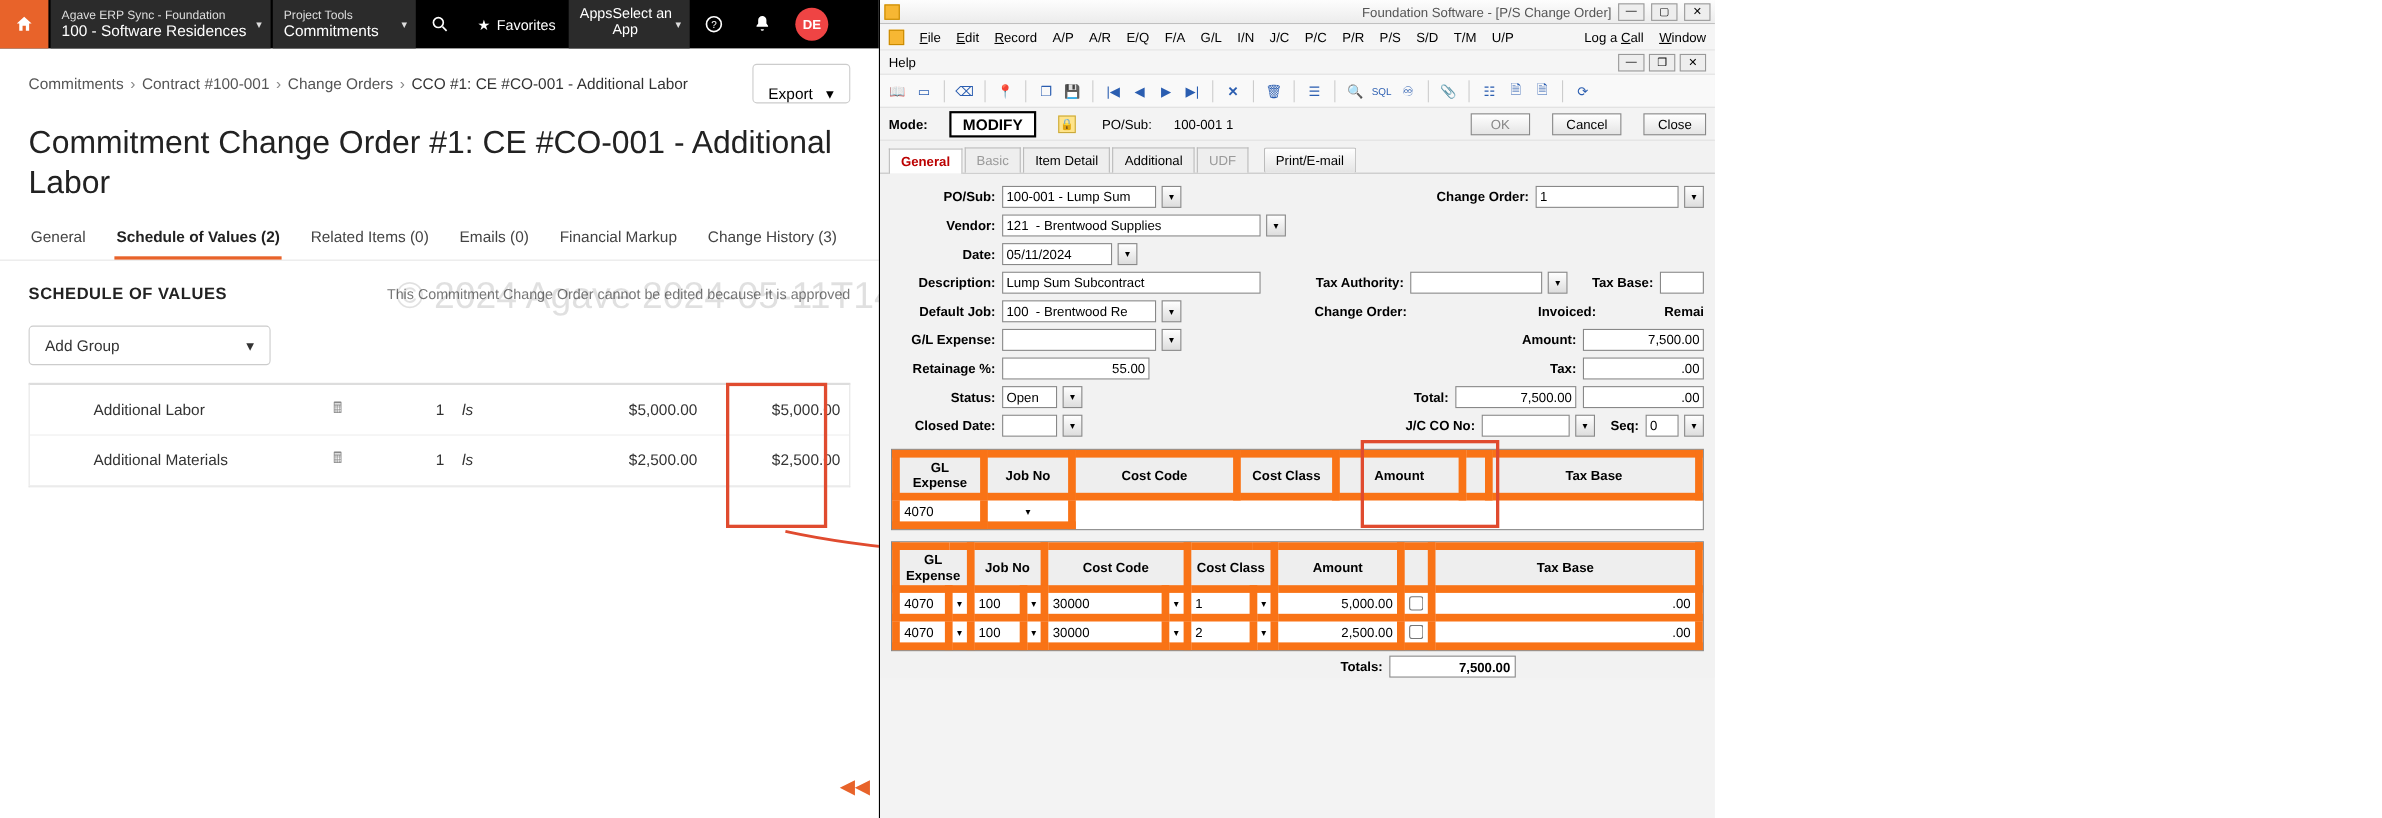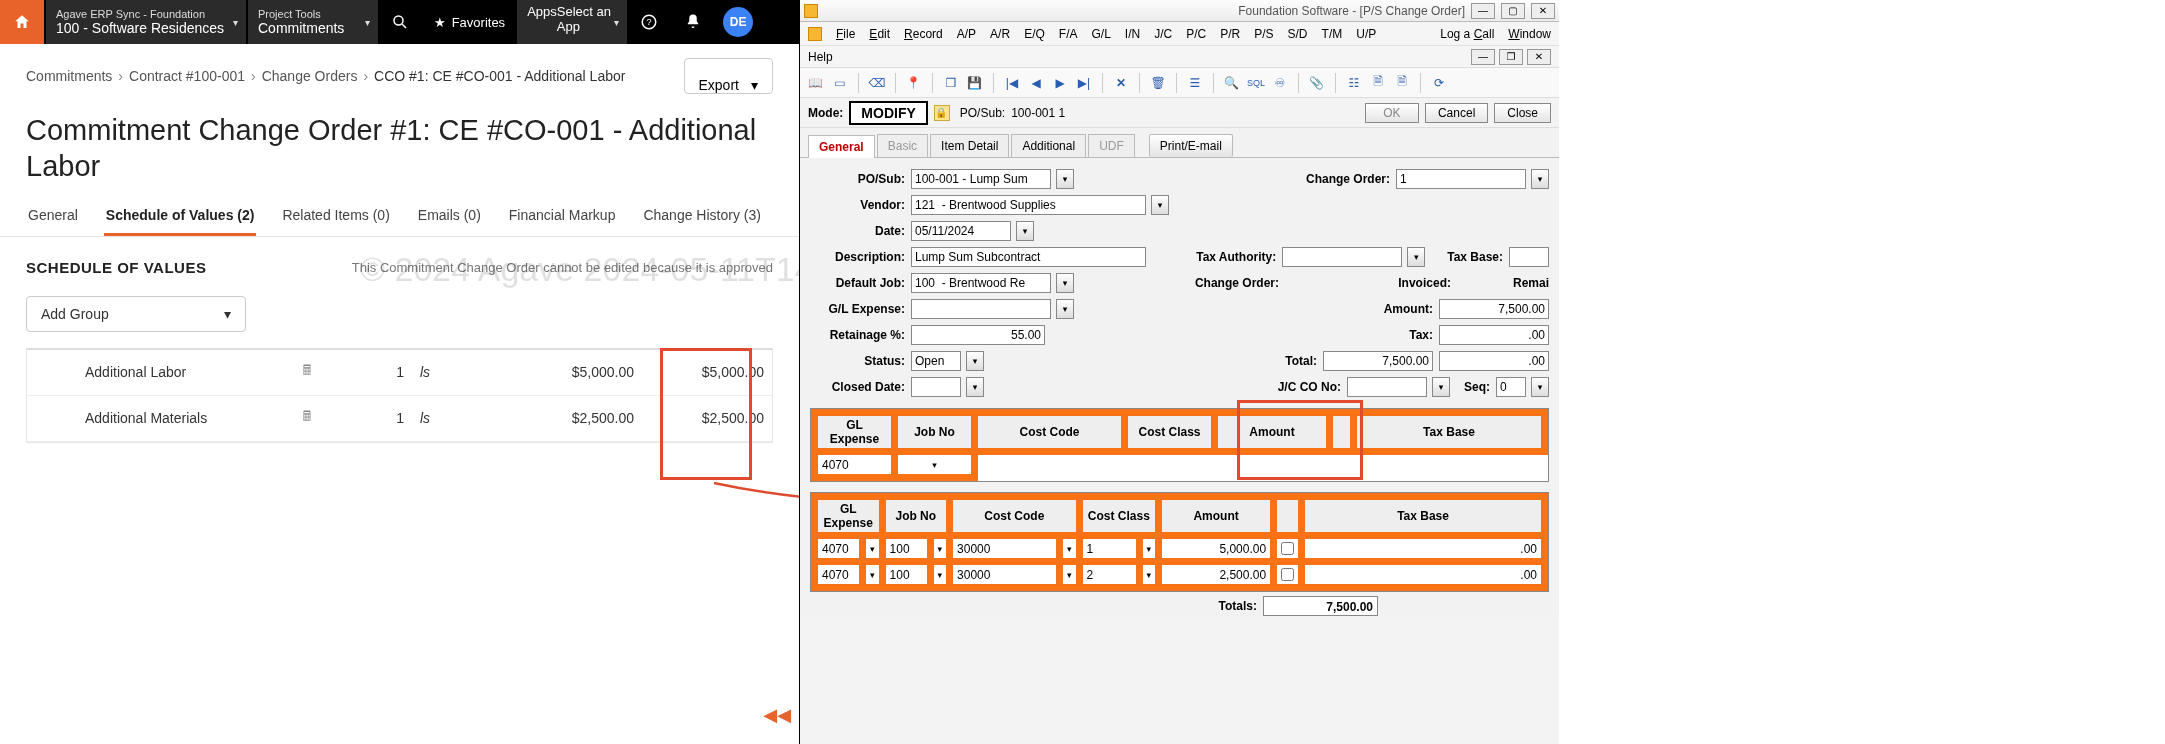--- a/index.html
+++ b/index.html
@@ -11,21 +11,21 @@
 
 .navbar { display: flex; align-items: center; height: 44px; background: #000; color: #fff; }
 .nav-home { width: 44px; height: 44px; background: #e8632a; display: flex; align-items: center; justify-content: center; }
 .nav-dd { height: 44px; background: #2b2b2b; margin-left: 2px; padding: 4px 10px; display: flex; flex-direction: column; justify-content: center; cursor: pointer; position: relative; }
 .nav-dd .line1 { font-size: 11px; color: #ddd; }
 .nav-dd .line2 { font-size: 14px; color: #fff; }
 .nav-caret { position: absolute; right: 8px; top: 50%; transform: translateY(-50%); color: #ddd; font-size: 10px; }
 .nav-icon { width: 44px; height: 44px; display: flex; align-items: center; justify-content: center; color: #fff; cursor: pointer; }
 .nav-fav { display: flex; align-items: center; gap: 6px; padding: 0 12px; color: #fff; cursor: pointer; }
 .nav-apps { background: #2b2b2b; padding: 4px 10px; display: flex; flex-direction: row; justify-content: center; position: relative; cursor: pointer; height: 44px; }
-.nav-avatar { width: 30px; height: 30px; border-radius: 50%; background: #3b82f6; color: #fff; display: flex; align-items: center; justify-content: center; margin: 0 8px; font-size: 12px; font-weight: bold; }
+.nav-avatar { width: 30px; height: 30px; border-radius: 50%; background: #ef4444; color: #fff; display: flex; align-items: center; justify-content: center; margin: 0 8px; font-size: 12px; font-weight: bold; }
 
 
 .crumb-row { display: flex; align-items: center; justify-content: space-between; padding: 14px 26px 6px; }
 .breadcrumbs { display: flex; align-items: center; flex-wrap: wrap; gap: 6px; font-size: 14px; color: #555; }
 .breadcrumbs a { color: #555; text-decoration: none; cursor: pointer; }
 .breadcrumbs .sep { color: #888; }
 .breadcrumbs .current { color: #333; font-weight: 500; }
 .export-btn { border: 1px solid #ccc; background: #fff; height: 36px; padding: 0 14px; display: flex; align-items: flex-end; gap: 12px; border-radius: 4px; cursor: pointer; font-size: 14px; }
 
 
@@ -78,21 +78,21 @@
 .menubar .u { text-decoration: underline; }
 .menubar .spacer { flex: 1; }
 
 .menubar2 { height: 22px; display: flex; align-items: center; gap: 14px; padding: 0 8px; background: #f5f5f5; border-bottom: 1px solid #ddd; justify-content: space-between;}
 .menubar2 .right-sys { display:flex; gap:2px;}
 
 .toolbar { height: 30px; display: flex; align-items: center; gap: 4px; padding: 0 6px; background: #f9f9f9; border-bottom: 1px solid #ddd; }
 .tb-sep { width: 1px; height: 20px; background: #ccc; margin: 0 4px; }
 .tb-btn { width: 20px; height: 20px; display: flex; align-items: center; justify-content: center; cursor: pointer; color: #2a5db0; border: 1px solid transparent; }
 
-.mode-row { height: 30px; display: flex; align-items: center; gap: 6px; padding: 0 8px; border-bottom: 1px solid #ddd; }
+.mode-row { height: 30px; display: flex; align-items: center; gap: 20px; padding: 0 8px; border-bottom: 1px solid #ddd; }
 .mode-row .mode-lbl { font-weight: bold; }
 .mode-box { border: 2px solid #000; background: #fff; padding: 2px 10px; font-weight: bold; font-size: 14px; }
 .lock { width: 16px; height: 16px; background: #ffe48a; border: 1px solid #caa93a; display: flex; align-items: center; justify-content: center; font-size: 10px;}
 .mode-row .spacer { flex: 1; }
 .win-btn { border: 1px solid #888; background: linear-gradient(#fff,#e4e4e4); padding: 2px 12px; cursor: pointer; min-width: 54px; text-align: center; }
 .win-btn.disabled { color: #888; }
 
 .ftab-row { display: flex; align-items: flex-end; gap: 2px; padding: 6px 8px 0; border-bottom: 1px solid #bbb; background: #f2f2f2;}
 .ftab { padding: 4px 10px; border: 1px solid #bbb; border-bottom: none; background: #eee; cursor: pointer; font-size: 12px;}
 .ftab.active { background: #fff; font-weight: bold; color: #b00; position: relative; top: 1px; }

